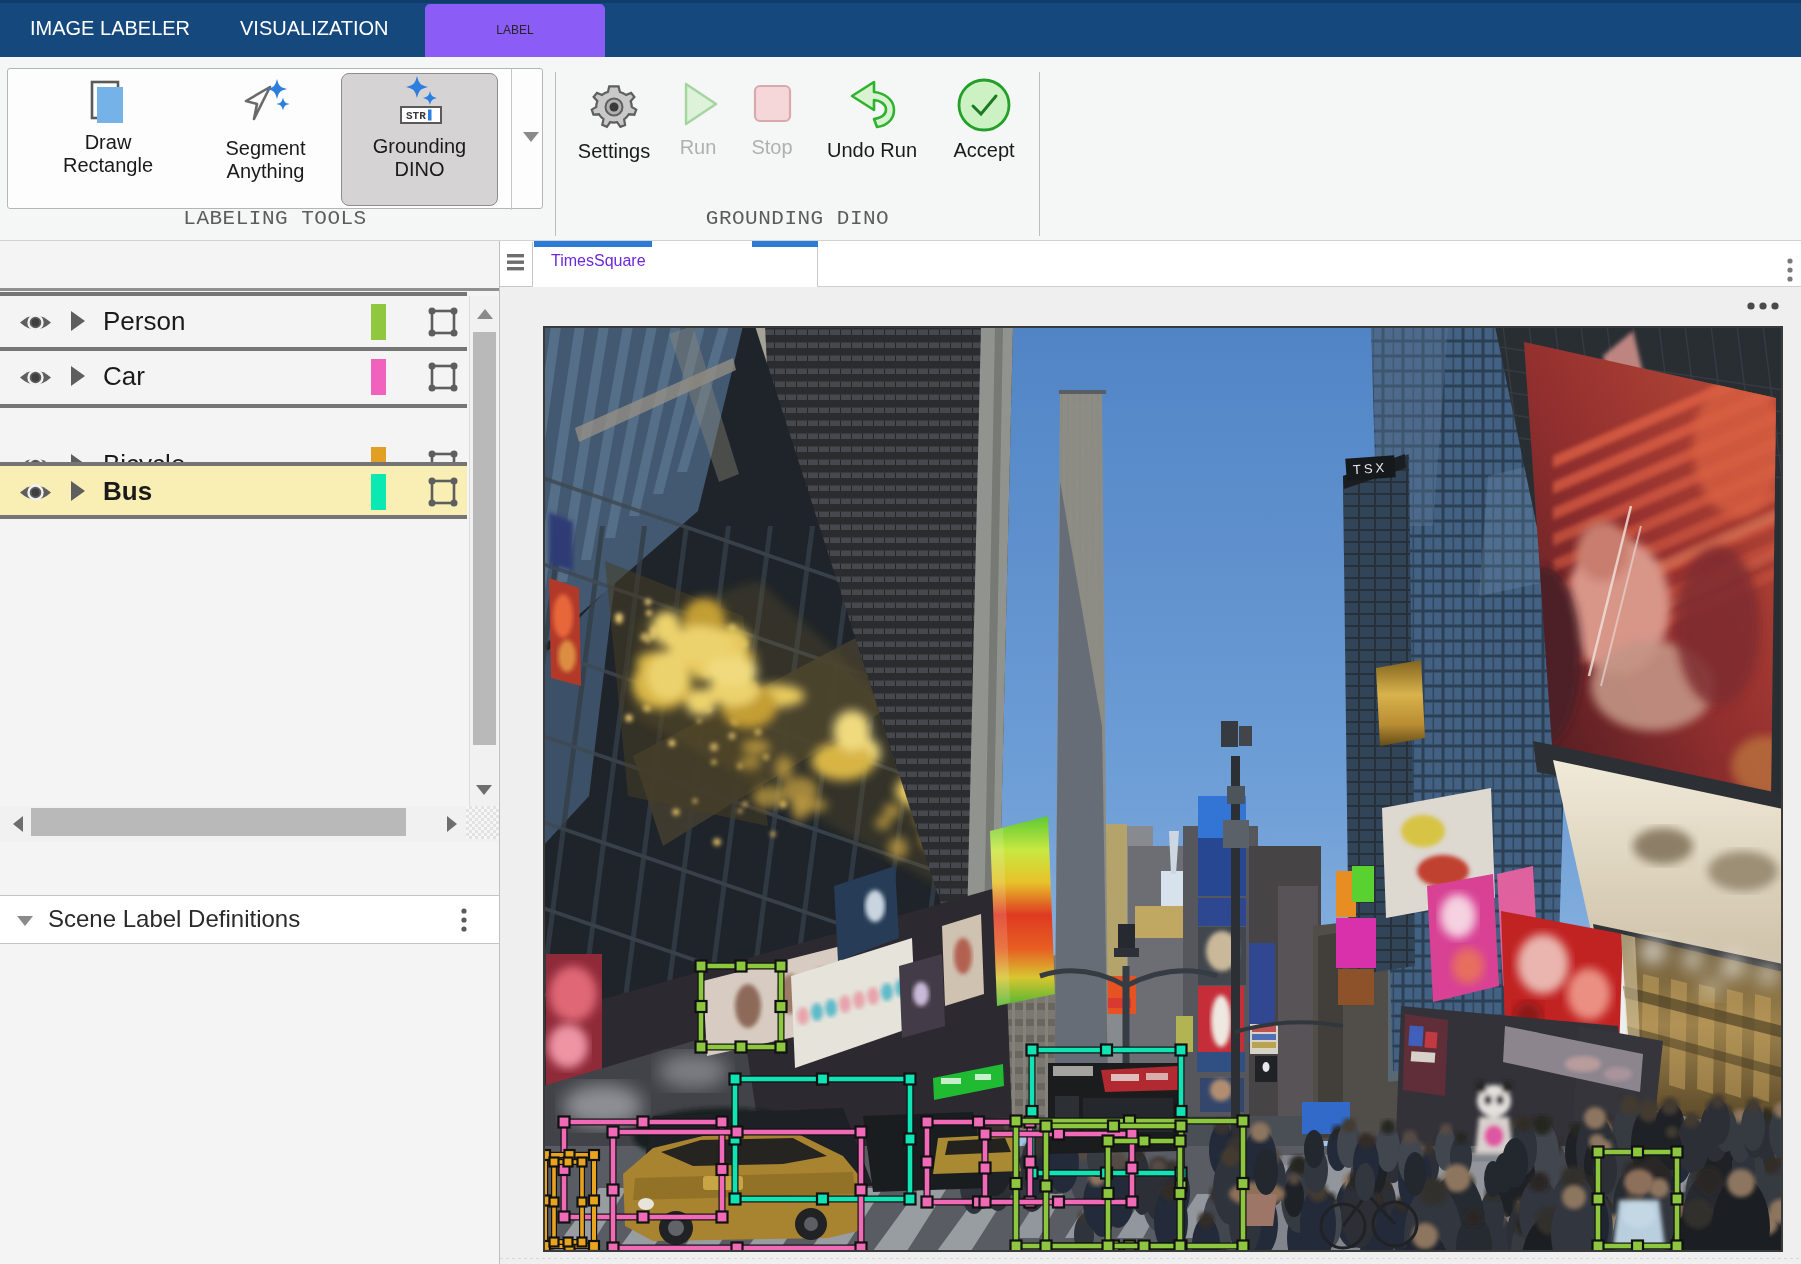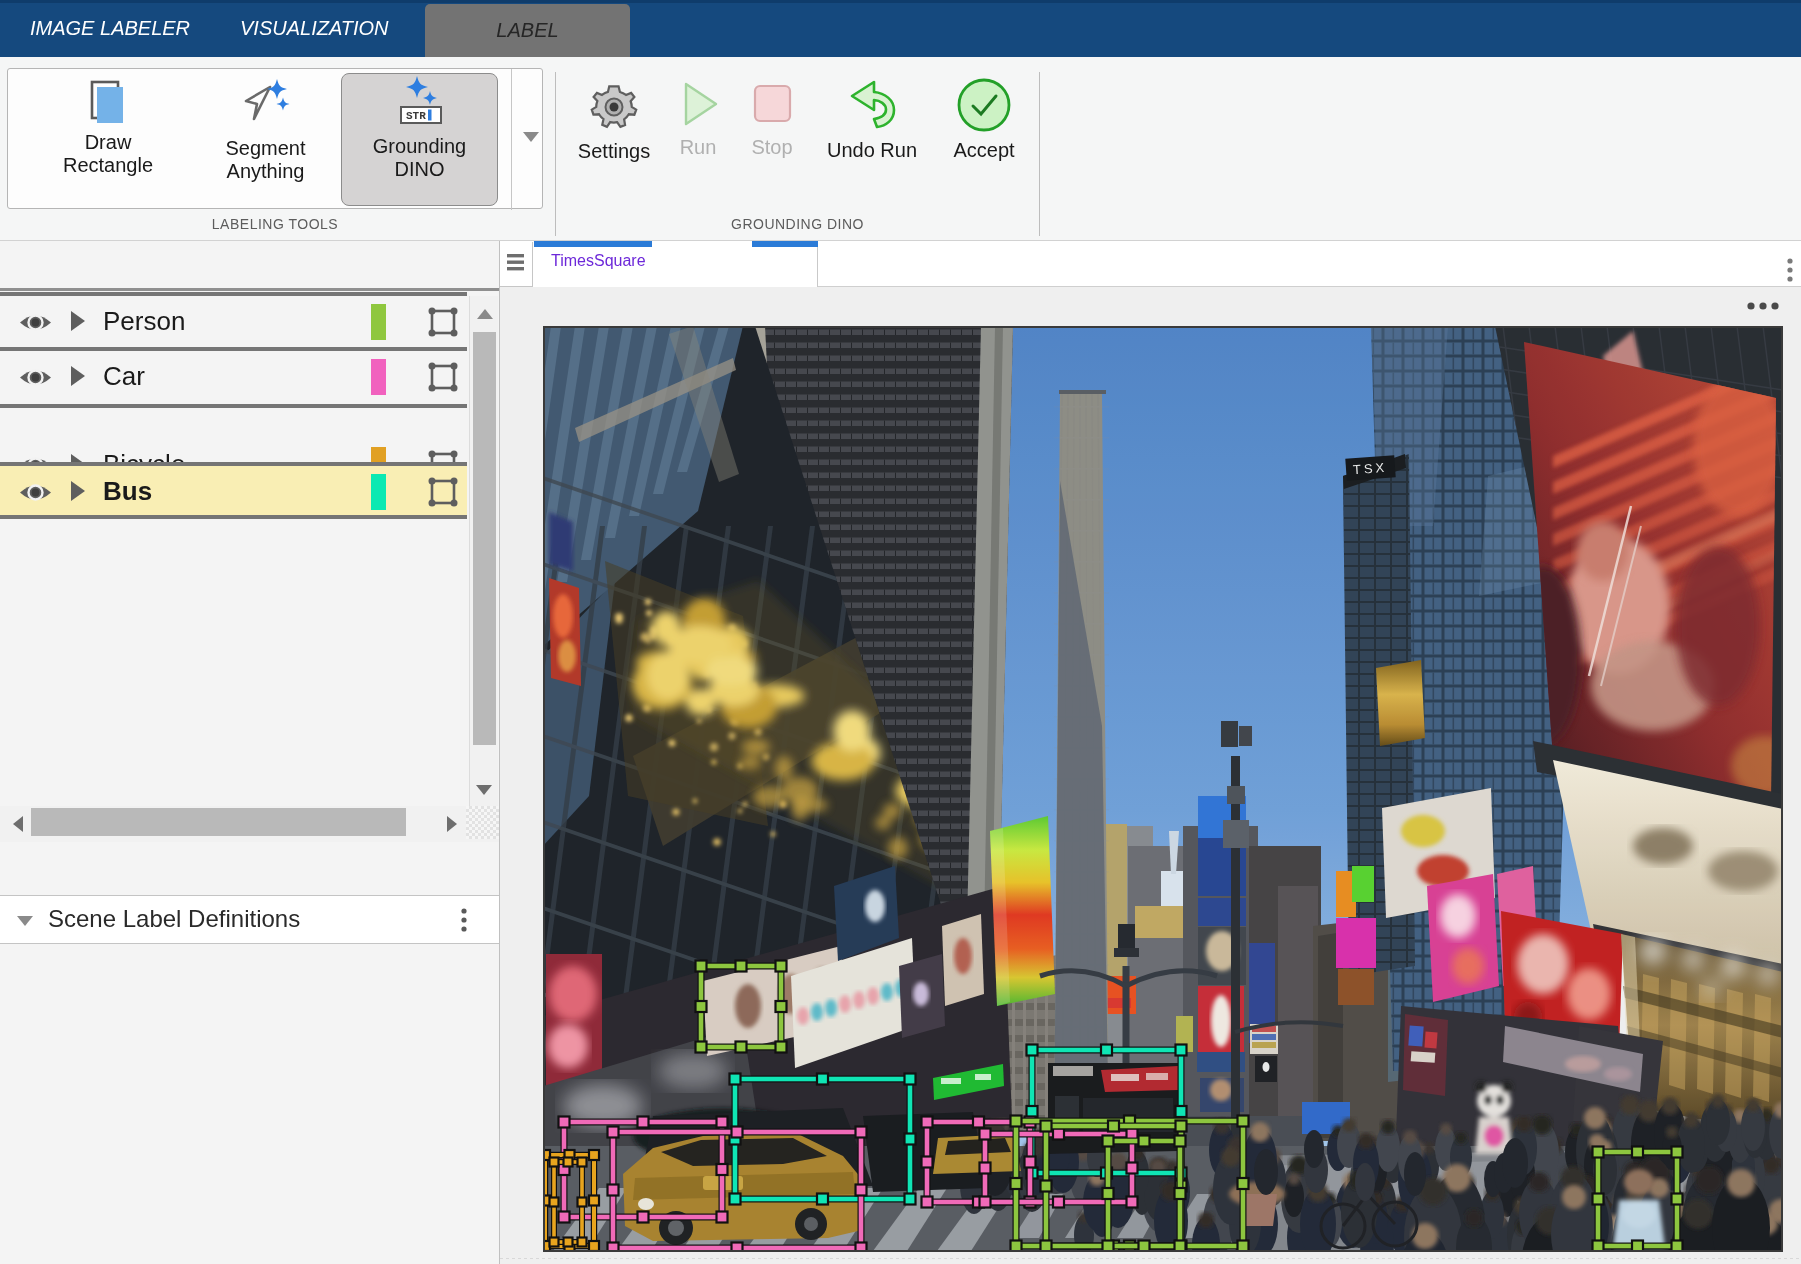--- a/index.html
+++ b/index.html
@@ -1,26 +1,26 @@
 <!DOCTYPE html>
 <html><head><meta charset="utf-8"><style>
 * { margin:0; padding:0; box-sizing:border-box; }
 html,body { width:1801px; height:1264px; overflow:hidden; font-family:"Liberation Sans",sans-serif; background:#f0f0f0; }
 .abs { position:absolute; }
-#header { position:absolute; left:0; top:0; width:1801px; height:57px; background:#15497e;font-style:italic; }
+#header { position:absolute; left:0; top:0; width:1801px; height:57px; background:#15497e; }
 #header::before { content:''; position:absolute; left:0; top:0; width:1801px; height:3px; background:#0f3c6b; }
 #header .htab { position:absolute; top:0; height:57px; line-height:57px; color:#fff; font-size:20px; }
-#labeltab { position:absolute; left:425px; top:4px; width:205px; height:53px; background:#737373; border-radius:5px 5px 0 0; text-align:center; line-height:53px; font-size:20px; color:#262626; }
+#labeltab { position:absolute; left:425px; top:4px; width:180px; height:53px; background:#8b5cf6; border-radius:5px 5px 0 0; text-align:center; line-height:53px; font-size:12px; color:#262626; }
 #toolbar { position:absolute; left:0; top:57px; width:1801px; height:184px; background:#f5f6f6; border-bottom:1px solid #d2d2d2; }
 .gbox { position:absolute; left:7px; top:11px; width:536px; height:141px; background:#fdfdfd; border:1px solid #b5b5b5; border-radius:3px; }
 .tbtn { position:absolute; top:0; height:141px; text-align:center; }
 .tbtn .ic { display:block; margin:10px auto 0; }
 .tbtn .tl { font-size:20px; color:#1a1a1a; line-height:23px; margin-top:2px; }
 .dis { color:#b0b0b0 !important; }
-.glabel { position:absolute; top:159px; font-size:14px; color:#5c5c5c; letter-spacing:0.5px; }
+.glabel { position:absolute; top:150px; font-size:21px; color:#5c5c5c; letter-spacing:0.5px;font-family:Liberation Mono, monospace; }
 .vsep { position:absolute; top:15px; height:164px; width:1px; background:#bdbdbd; }
 #leftpanel { position:absolute; left:0; top:241px; width:500px; height:1023px; background:#f4f4f4; border-right:1px solid #c0c0c0; }
 .phead { position:absolute; left:0; width:499px; height:47px; background:#fff; }
 .phead .ht { position:absolute; left:48px; top:9px; font-size:24px; color:#2a2a2a; }
 .lrow { position:absolute; left:0; width:467px; height:51px; background:#f4f4f4; }
 .lrow .eye { position:absolute; left:19px; top:16px; }
 .lrow .rtri { position:absolute; left:66px; top:14px; }
 .lrow .rlabel { position:absolute; left:103px; top:10px; font-size:26px; color:#1a1a1a; }
 .lrow .swatch { position:absolute; left:371px; top:8px; width:15px; height:36px; }
 .lrow .roi { position:absolute; left:427px; top:10px; }

